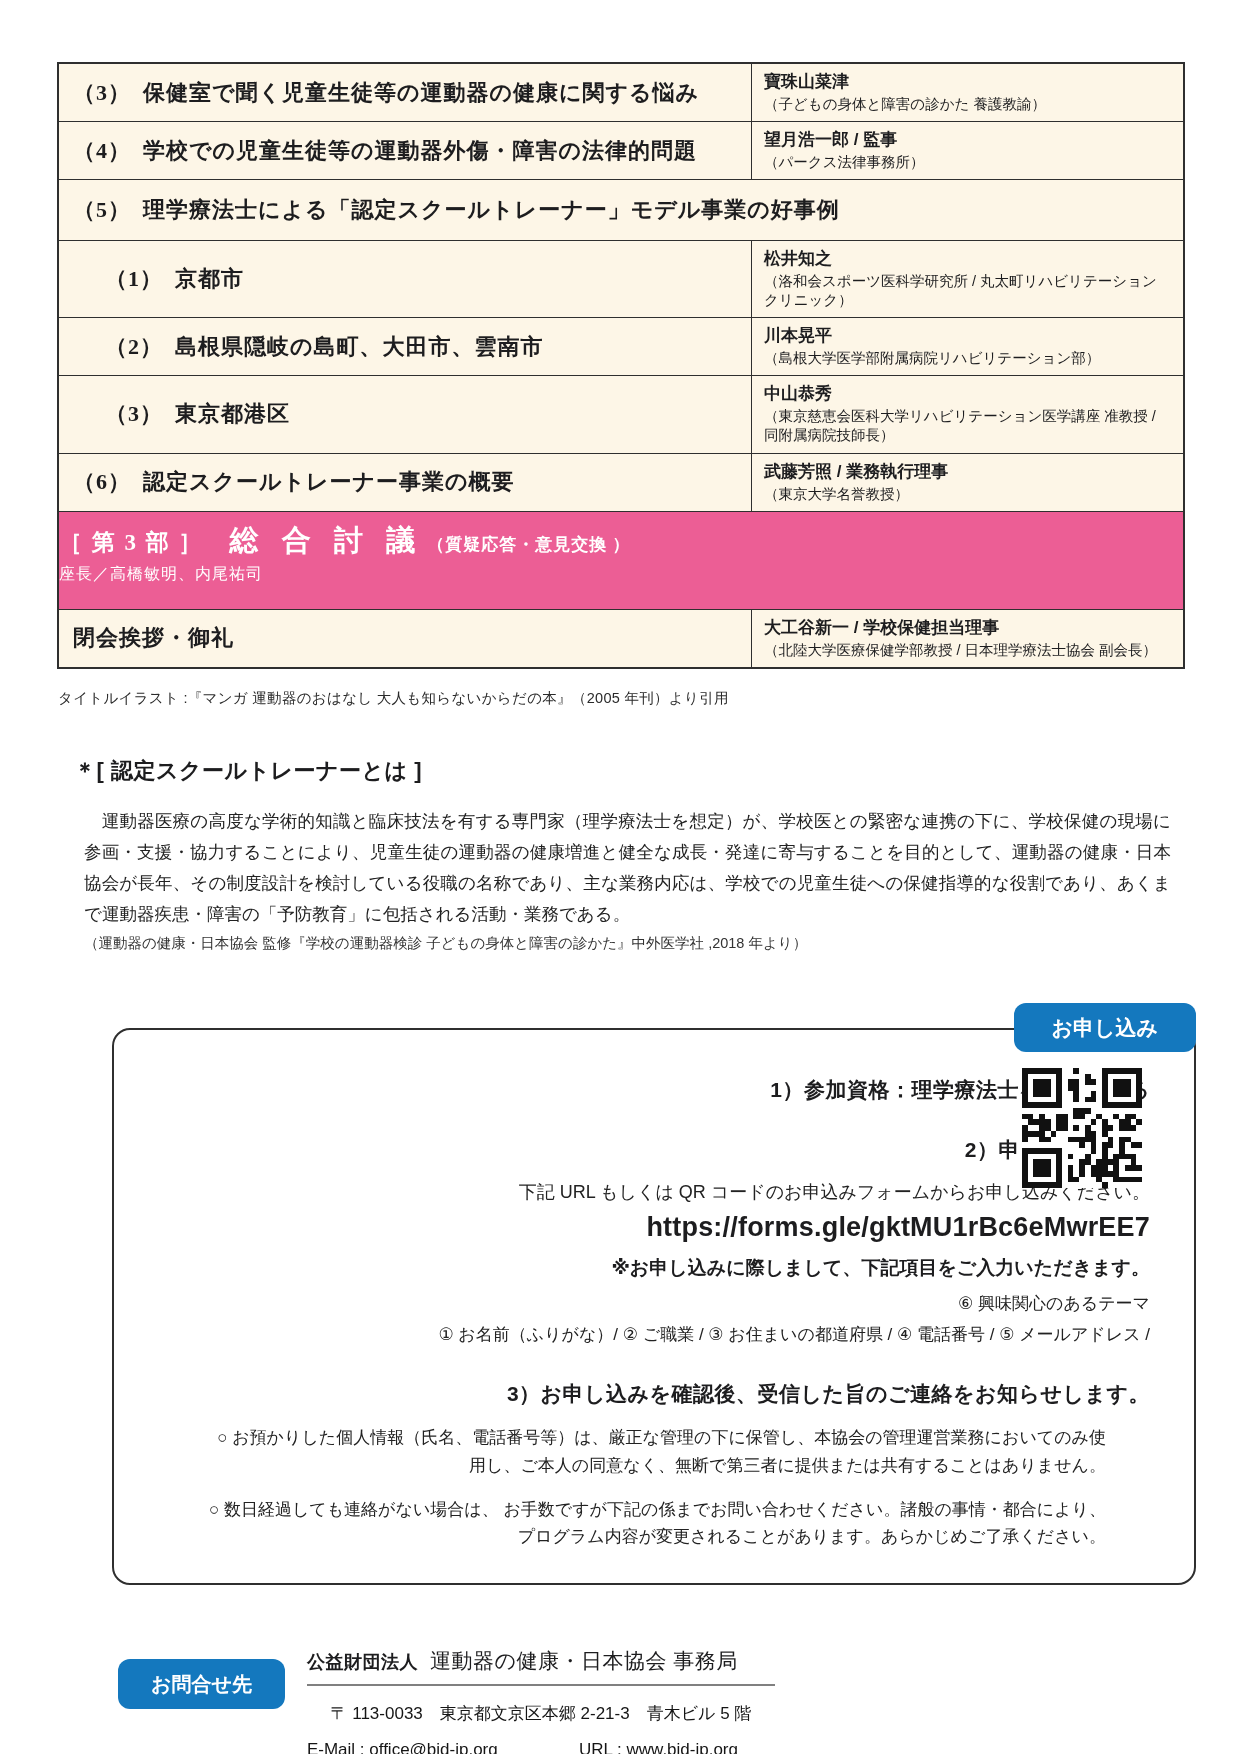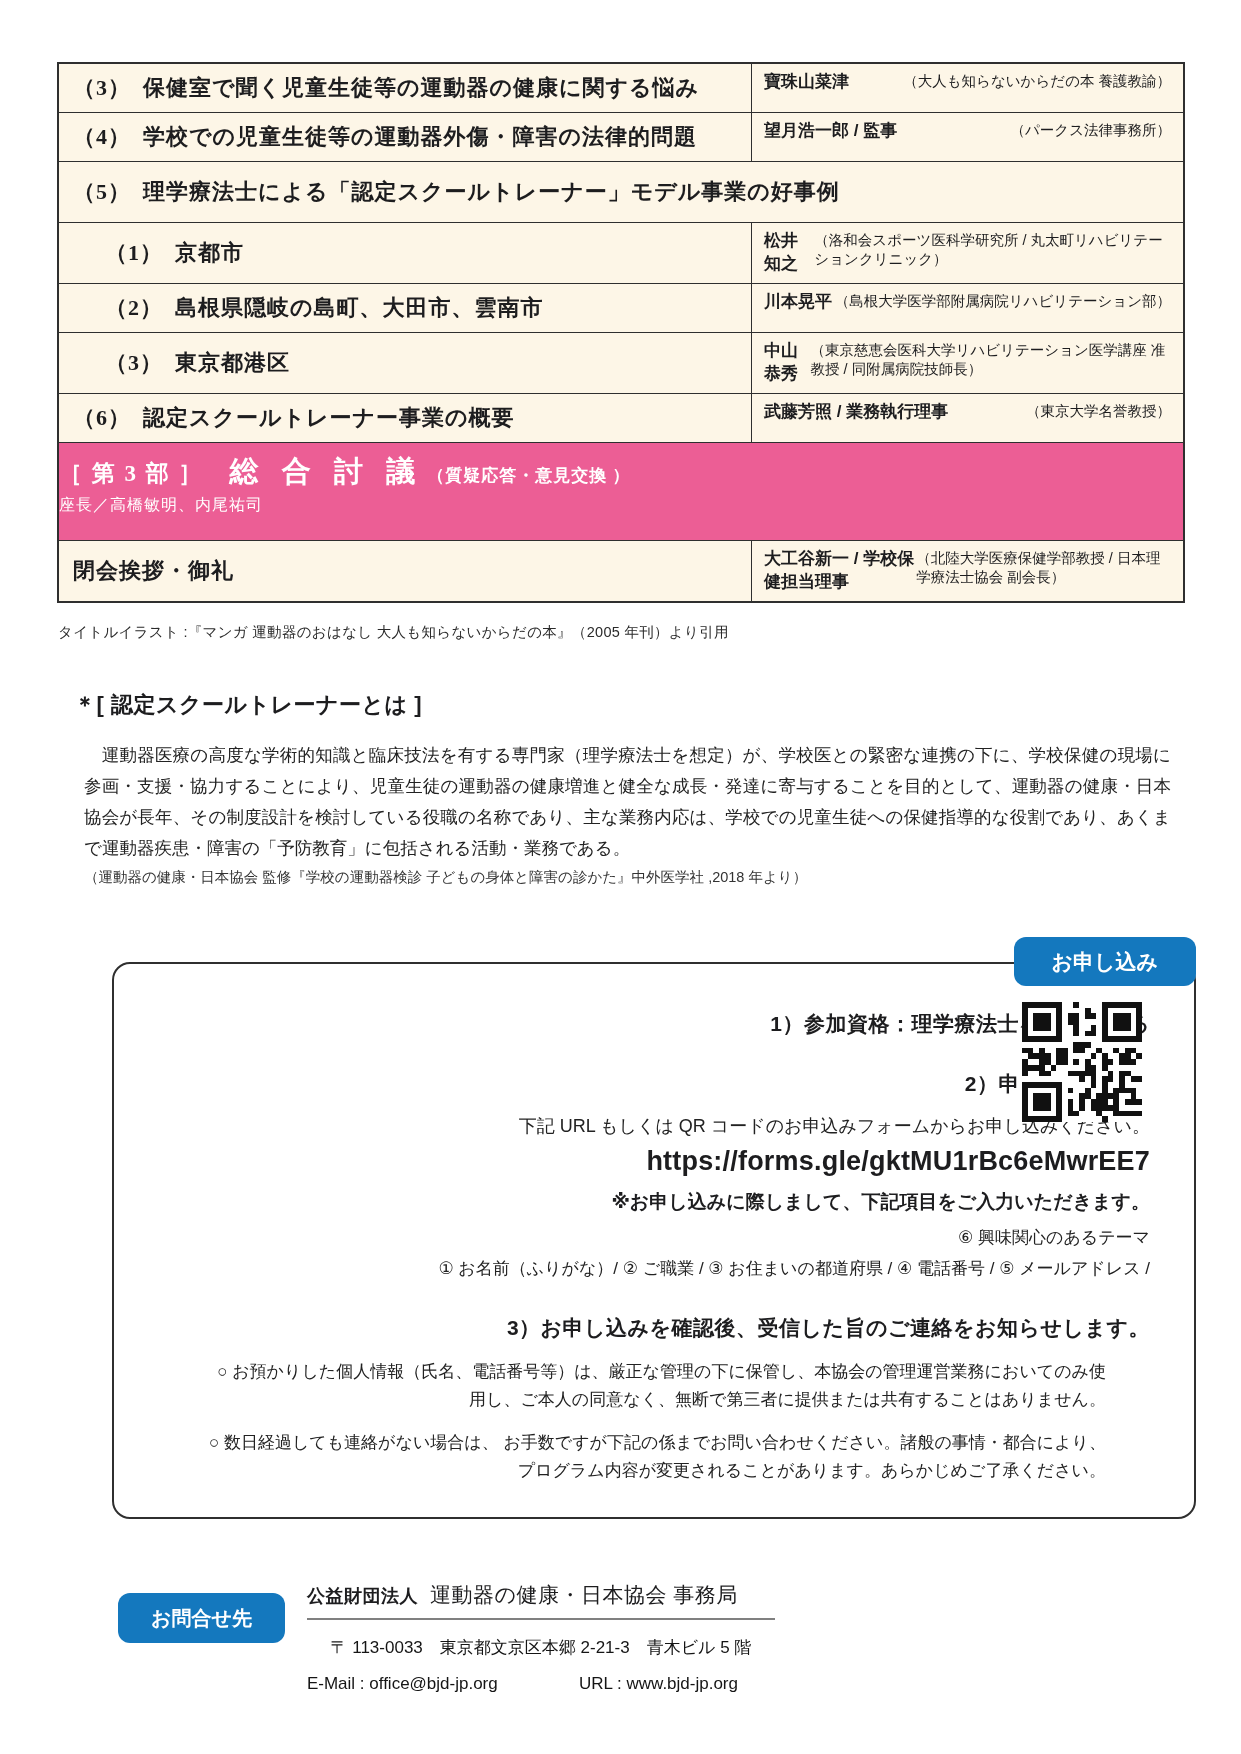--- a/index.html
+++ b/index.html
@@ -19,21 +19,21 @@
   
   .ptable{width:1128px;margin:62px 0 0 57px;border:2.5px solid var(--line);}
   .prow{display:flex;}
   .prow + .prow{border-top:1.5px solid var(--line);}
   .cell-l{
     flex:1;background:var(--cream);padding:9px 14px;display:flex;align-items:center;gap:12px;
     font-family:"Liberation Serif","DejaVu Serif",serif;font-weight:bold;font-size:22px;letter-spacing:1px;
   }
   .cell-r{
     width:432px;background:var(--cream);border-left:1.5px solid var(--line);
-    padding:7px 12px;display:flex;flex-direction:row;justify-content:space-between;
+    padding:7px 12px;display:flex;flex-direction:column;justify-content:center;
   }
   .spk{font-weight:bold;font-size:17px;line-height:1.35;}
   .aff{font-size:14.5px;line-height:1.32;margin-top:1px;}
   .prow.header5 .cell-l{padding:15px 14px;}
   .prow.sub .cell-l{padding-left:46px;}
   .prow.banner{background:var(--pink);display:block;color:#fff;padding:9px 0 24px;}
   .banner-line1{font-family:"Liberation Serif","DejaVu Serif",serif;font-weight:bold;}
   .b-bracket{font-size:23px;letter-spacing:2px;}
   .b-title{font-size:29px;letter-spacing:8px;margin-left:22px;}
   .b-sub{font-size:17px;letter-spacing:1px;}
@@ -87,21 +87,21 @@
 
 <div class="ptable">
 
   <div class="prow">
     <div class="cell-l">
       <span>（3）</span>
       <span>保健室で聞く児童生徒等の運動器の健康に関する悩み</span>
     </div>
     <div class="cell-r">
       <div class="spk">寶珠山菜津</div>
-      <div class="aff">（大人も知らないからだの本 養護教諭）</div>
+      <div class="aff">（子どもの身体と障害の診かた 養護教諭）</div>
     </div>
   </div>
 
   <div class="prow">
     <div class="cell-l">
       <span>（4）</span>
       <span>学校での児童生徒等の運動器外傷・障害の法律的問題</span>
     </div>
     <div class="cell-r">
       <div class="spk">望月浩一郎 / 監事</div>

